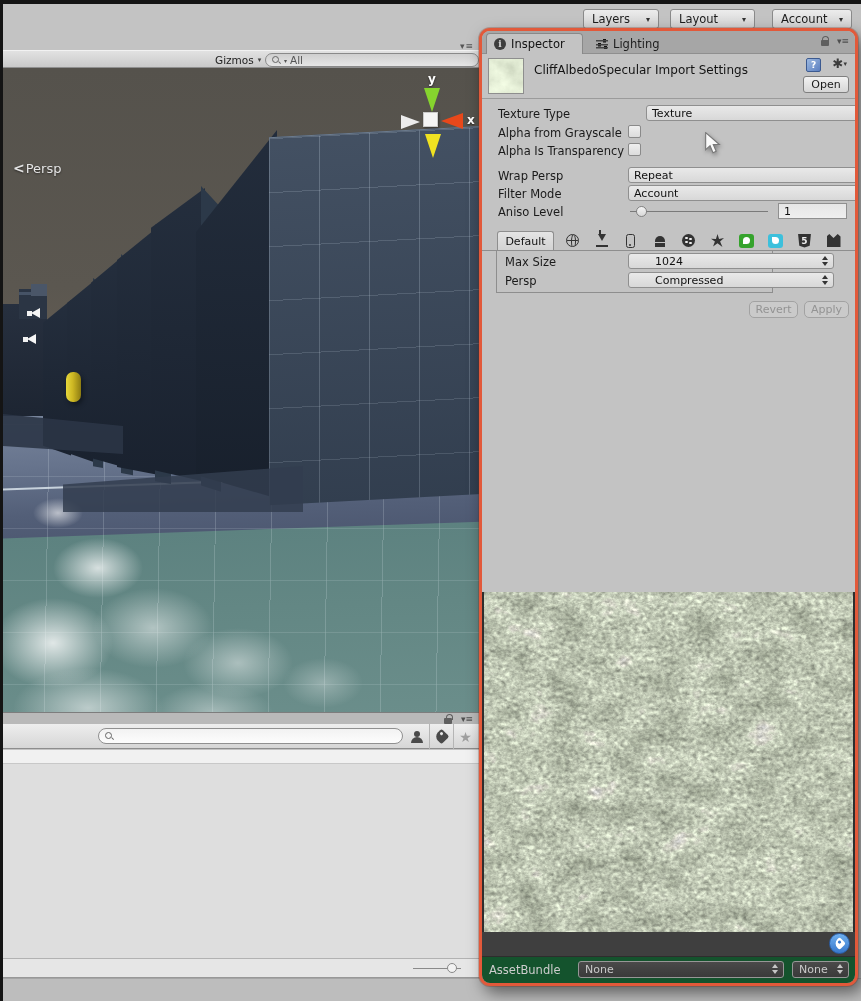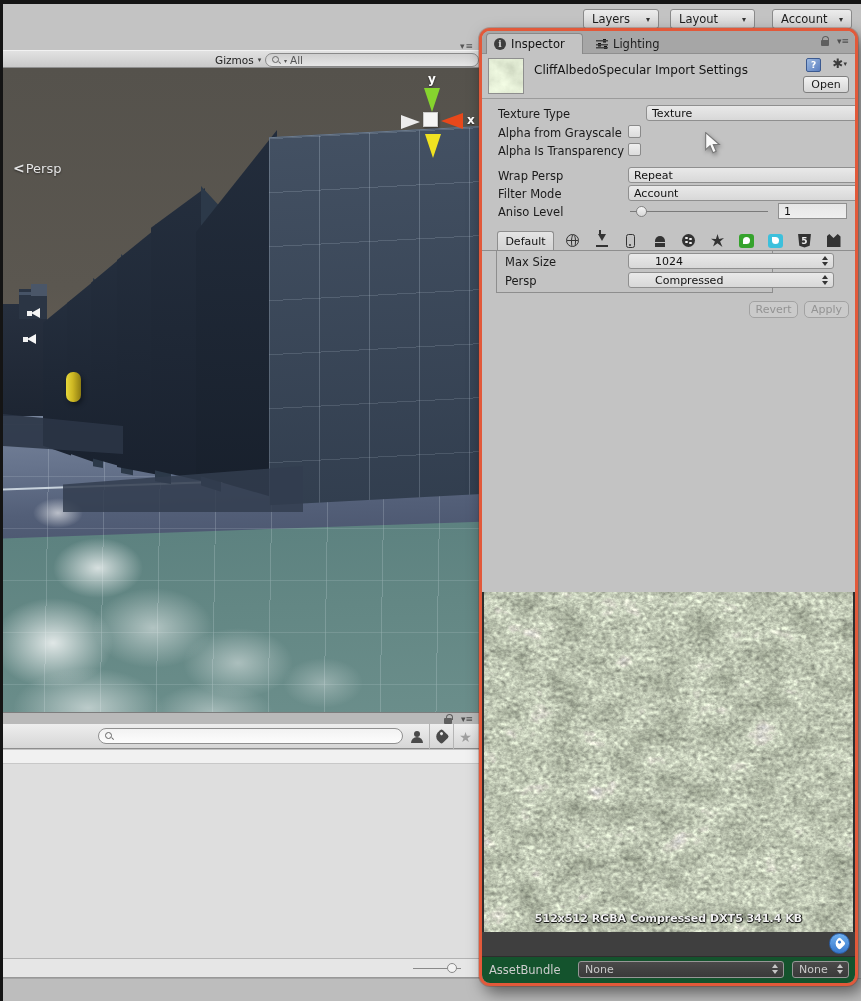--- a/index.html
+++ b/index.html
@@ -476,21 +476,20 @@
               <feColorMatrix in="n" type="matrix" values="0.45 0.45 0.45 0 0.10  0.48 0.48 0.48 0 0.13  0.40 0.40 0.40 0 0.07  0 0 0 0 1"></feColorMatrix>
             </filter>
             <filter id="rockg" x="0%" y="0%" width="100%" height="100%">
               <feTurbulence type="fractalNoise" baseFrequency="0.22 0.26" numOctaves="3" seed="4" result="g"></feTurbulence>
               <feColorMatrix in="g" type="matrix" values="0 0 0 0 0  0 0 0 0 0  0 0 0 0 0  0.6 0.6 0.6 0 -0.55"></feColorMatrix>
             </filter>
           </defs>
           <rect width="369" height="340" filter="url(#rockf)"></rect>
           <rect width="369" height="340" filter="url(#rockg)" opacity="0.5"></rect>
         </svg>
-        <div class="pv-info">512x512  RGBA Compressed DXT5  341.4 KB</div>
       </div>
       <div class="pv-gap">
         <div class="tag-btn">
             <span class="icon-tag"></span>
           </div>
       </div>
       <div class="ab-bar">
         <span class="ab-label">AssetBundle</span>
         <div class="dd-dark" style="left:96px;width:206px;">
           <span>None</span>

